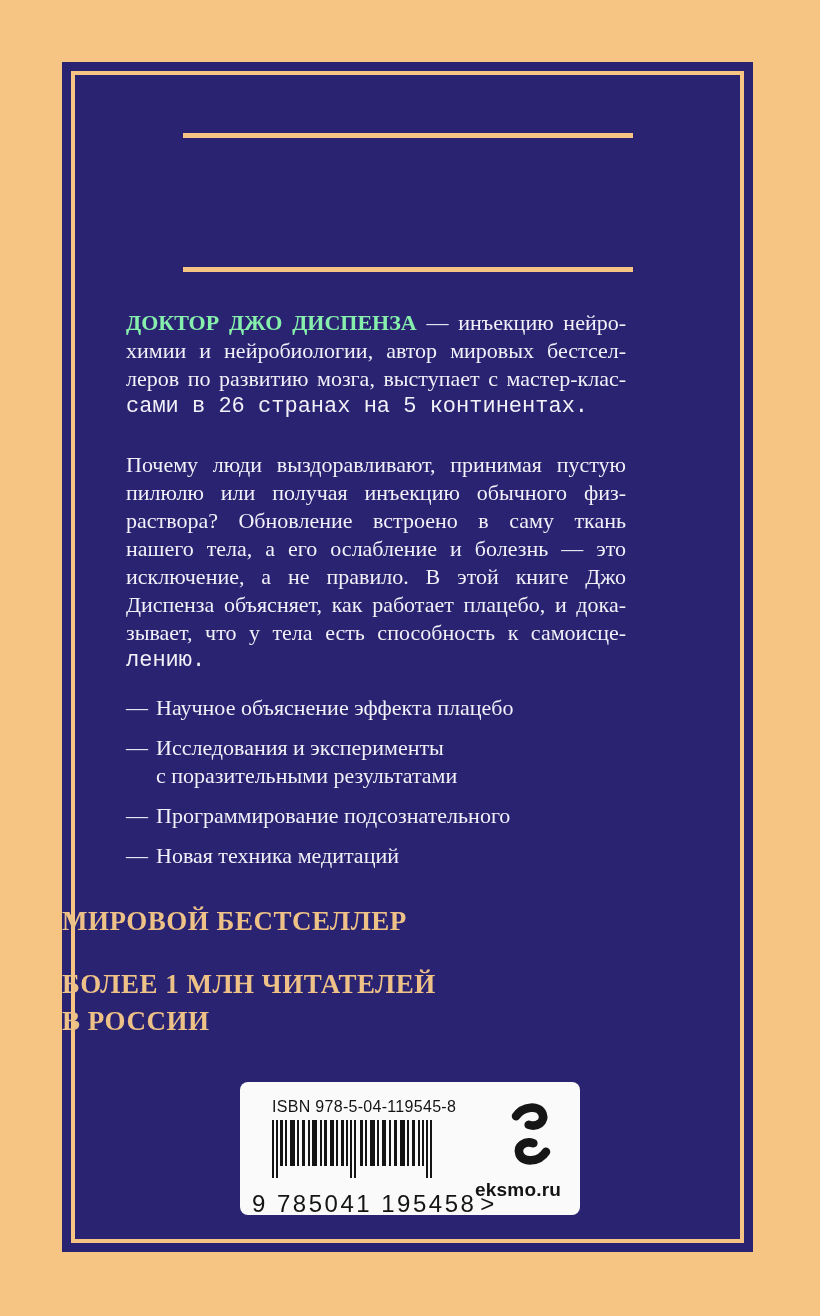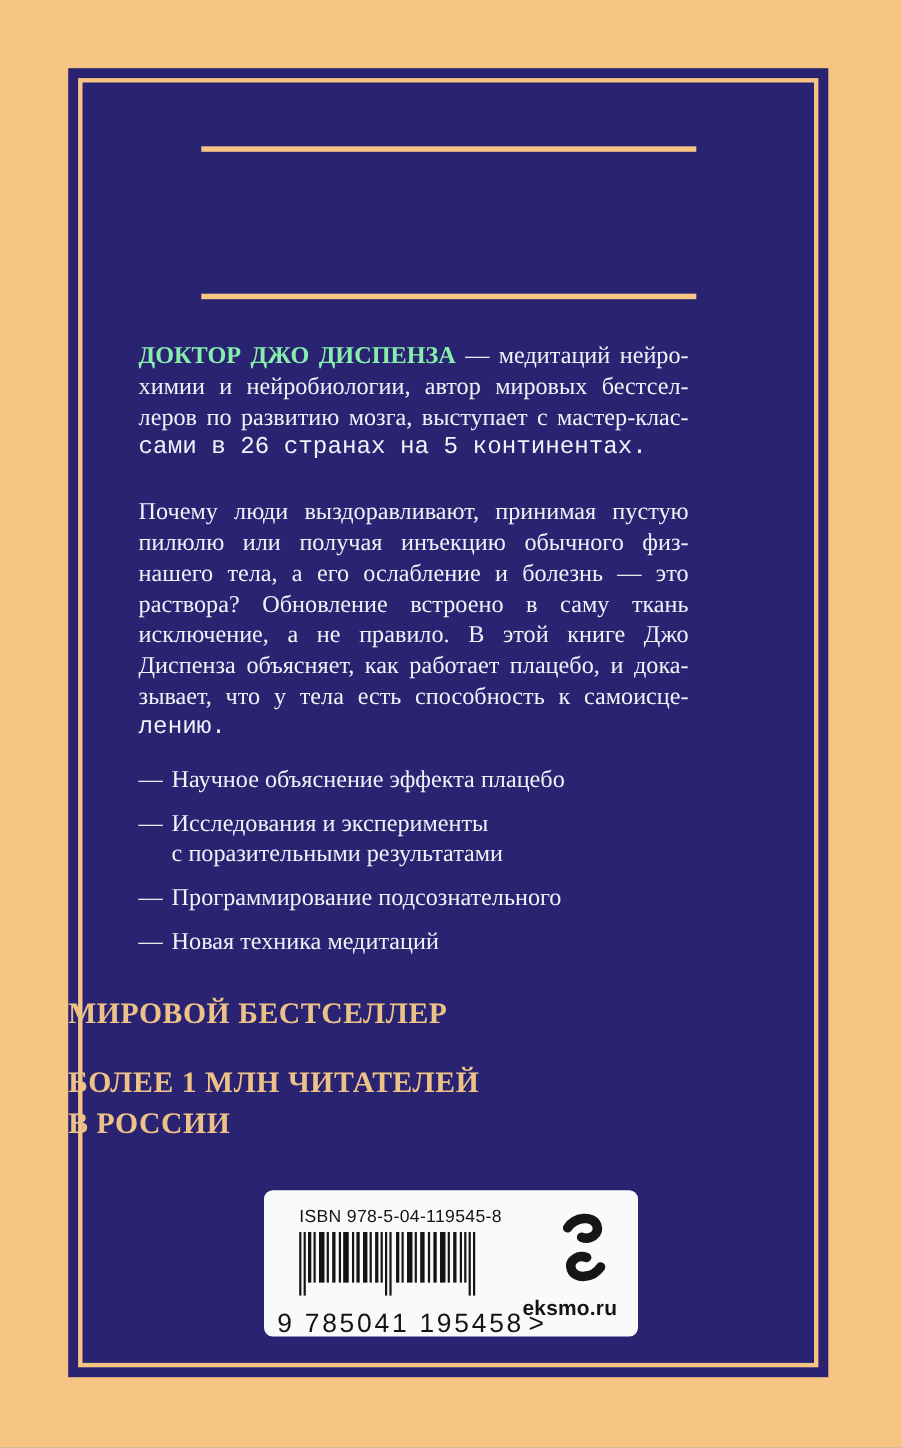--- a/index.html
+++ b/index.html
@@ -64,31 +64,31 @@
 <body>
 
 <div class="page">
   <div class="panel">
     <div class="pinstripe"></div>
 
     <div class="rule rule-top"></div>
     <div class="rule rule-bottom"></div>
 
     <div class="para para1">
-      <div class="jline"><span class="lead">ДОКТОР ДЖО ДИСПЕНЗА</span><span> — медитаций нейро-</span></div>
+      <div class="jline"><span class="lead">ДОКТОР ДЖО ДИСПЕНЗА</span><span> — инъекцию нейро-</span></div>
       <div class="jline">химии и нейробиологии, автор мировых бестсел-</div>
       <div class="jline">леров по развитию мозга, выступает с мастер-клас-</div>
       <div class="jline last">сами в 26 странах на 5 континентах.</div>
     </div>
 
     <div class="para para2">
       <div class="jline">Почему люди выздоравливают, принимая пустую</div>
       <div class="jline">пилюлю или получая инъекцию обычного физ-</div>
+      <div class="jline">раствора? Обновление встроено в саму ткань</div>
       <div class="jline">нашего тела, а его ослабление и болезнь — это</div>
-      <div class="jline">раствора? Обновление встроено в саму ткань</div>
       <div class="jline">исключение, а не правило. В этой книге Джо</div>
       <div class="jline">Диспенза объясняет, как работает плацебо, и дока-</div>
       <div class="jline">зывает, что у тела есть способность к самоисце-</div>
       <div class="jline last">лению.</div>
     </div>
 
     <div class="bullets">
       <div class="bullet">
         <span class="dash">—</span>
         <span class="btext">Научное объяснение эффекта плацебо</span>

